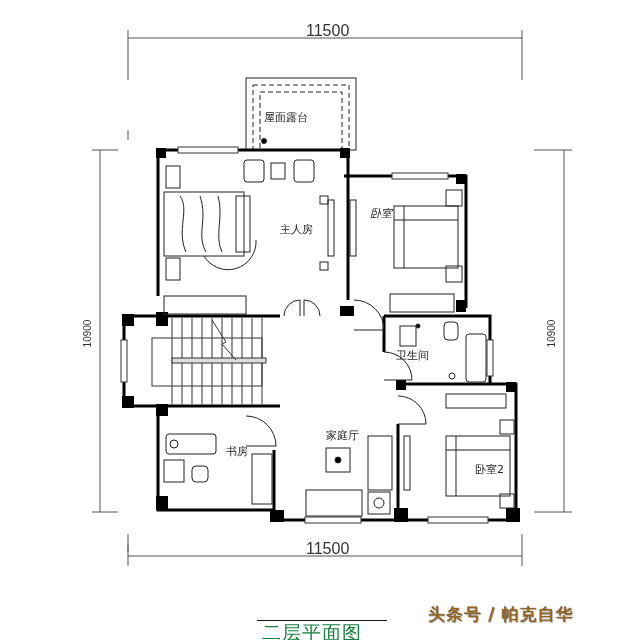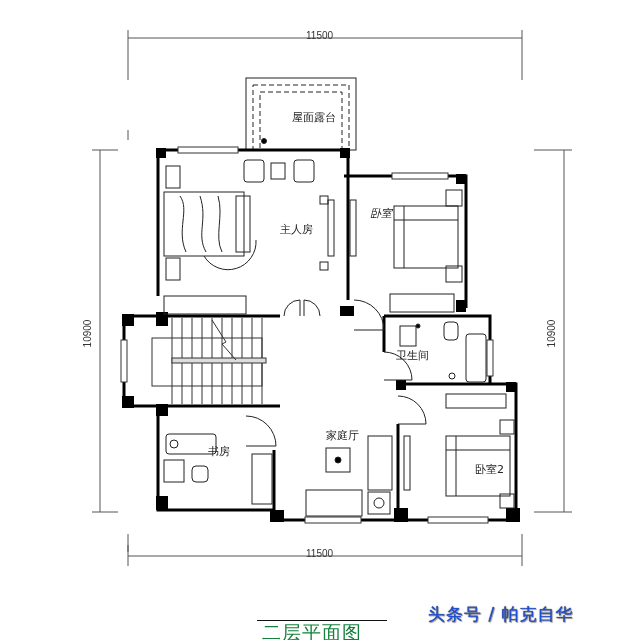--- a/index.html
+++ b/index.html
@@ -1,23 +1,23 @@
 <!DOCTYPE html>
 <html><head>
 <meta charset="utf-8">
 <style>
   html,body{margin:0;padding:0;background:#fff;}
   body{width:640px;height:640px;position:relative;overflow:hidden;font-family:"DejaVu Sans",sans-serif;}
   #plan{position:absolute;left:0;top:0;width:640px;height:640px;}
   .lbl{position:absolute;font-size:11px;color:#222;white-space:nowrap;font-family:"DejaVu Sans",sans-serif;}
-  .dim{position:absolute;font-size:10px;color:#333;font-family:"Liberation Sans",sans-serif;margin-top:8px;}
+  .dim{position:absolute;font-size:16px;color:#333;font-family:"Liberation Sans",sans-serif;}
   .dimv{position:absolute;font-size:10px;color:#333;transform:rotate(-90deg);transform-origin:center;font-family:"Liberation Sans",sans-serif;}
   .title{position:absolute;left:262px;top:620px;font-size:19px;color:#15803d;letter-spacing:1px;font-family:"DejaVu Sans",sans-serif;}
   .title-line{position:absolute;left:257px;top:620px;width:130px;height:1px;background:#111;}
-  .wm{position:absolute;left:428px;top:603px;font-size:17px;color:#1d4ed8;letter-spacing:1px;
+  .wm{position:absolute;left:428px;top:603px;font-size:17px;color:#a16207;letter-spacing:1px;
       text-shadow:0 0 1px #666,0 0 1px #666,1px 1px 1px #999;font-family:"DejaVu Sans",sans-serif;}
 </style>
 </head>
 <body>
 
 <svg id="plan" viewBox="0 0 640 640" xmlns="http://www.w3.org/2000/svg">
 
   <g stroke="#555" stroke-width="1" fill="none">
     <line x1="128" y1="38" x2="522" y2="38"></line>
     <line x1="128" y1="30" x2="128" y2="80"></line>
@@ -180,24 +180,24 @@
     <rect x="404" y="436" width="6" height="54"></rect>
     <rect x="446" y="394" width="60" height="14"></rect>
   </g>
 </svg>
 
 <div class="dim" style="left:306px;top:22px;">11500</div>
 <div class="dim" style="left:306px;top:540px;">11500</div>
 <div class="dimv" style="left:74px;top:328px;">10900</div>
 <div class="dimv" style="left:538px;top:328px;">10900</div>
 
-<div class="lbl" style="left:292px;top:110px;">屋面露台</div>
+<div class="lbl" style="left:264px;top:110px;">屋面露台</div>
 <div class="lbl" style="left:280px;top:222px;">主人房</div>
 <div class="lbl" style="left:370px;top:206px;font-style:italic;">卧室</div>
 <div class="lbl" style="left:396px;top:348px;">卫生间</div>
 <div class="lbl" style="left:326px;top:428px;">家庭厅</div>
-<div class="lbl" style="left:208px;top:444px;">书房</div>
+<div class="lbl" style="left:226px;top:444px;">书房</div>
 <div class="lbl" style="left:428px;top:462px;padding-left:47px;">卧室2</div>
 
 <div class="title">二层平面图</div>
 <div class="title-line"></div>
 
 <div class="wm">头条号 / 帕克自华</div>
 
 </body></html>

